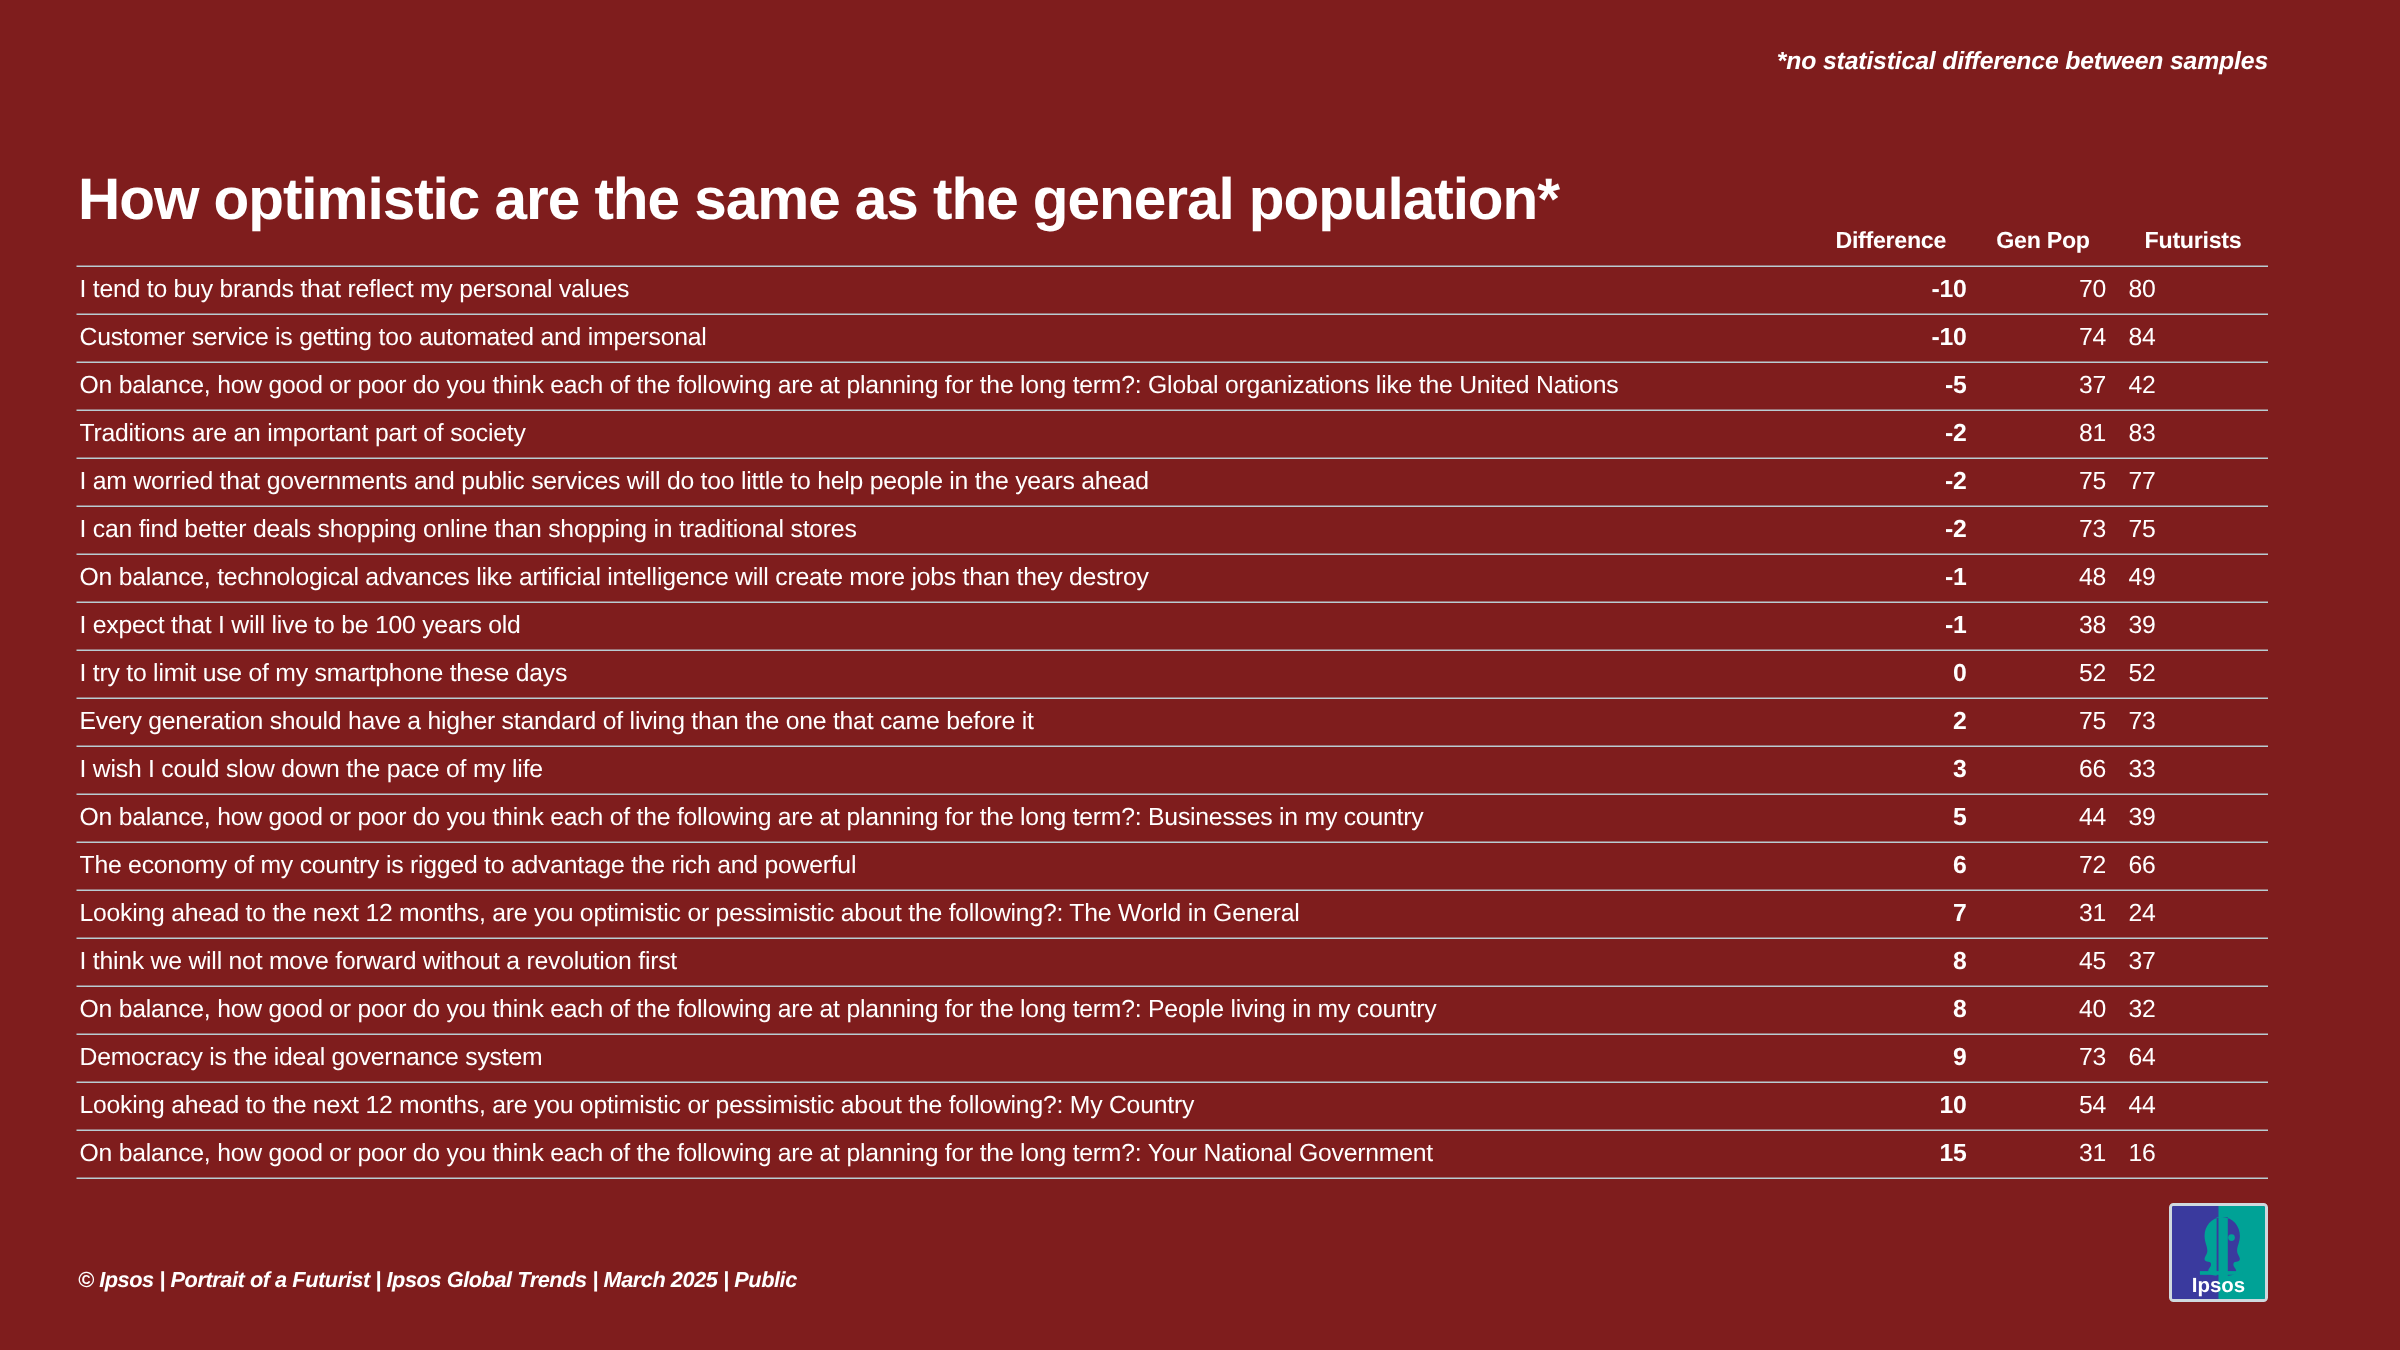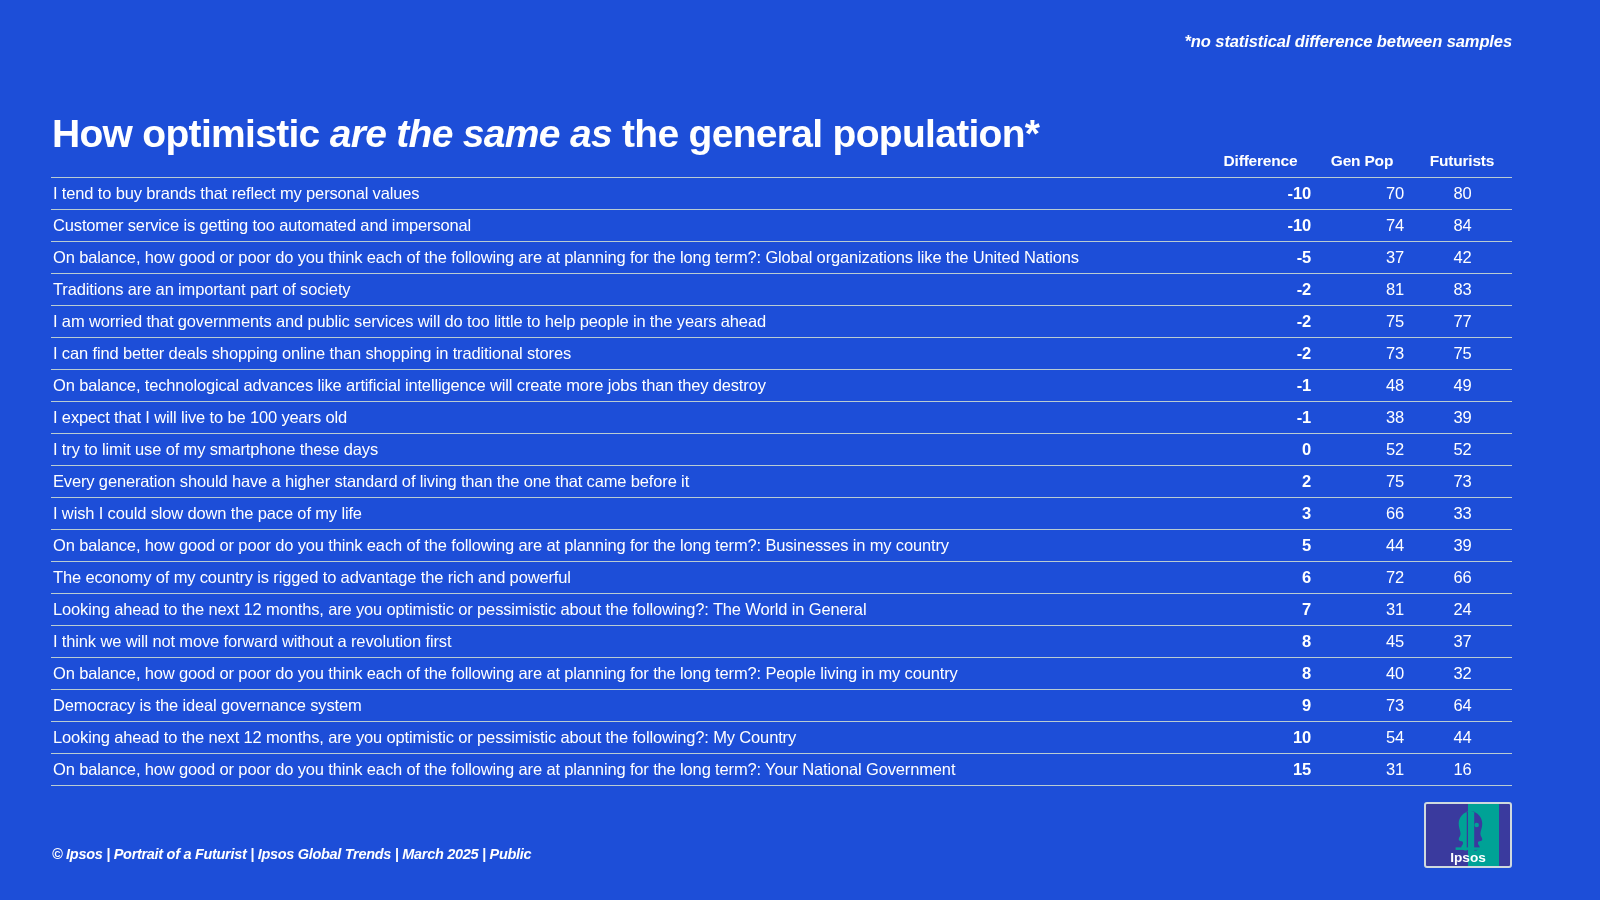--- a/index.html
+++ b/index.html
@@ -12,21 +12,21 @@
     background: #13414f;
     font-family: "Liberation Sans", sans-serif;
     color: #ffffff;
     overflow: hidden;
     position: relative;
   }
 
   .slide {
     position: absolute;
     inset: 0;
-    background: #1d4ed8;
+    background: #7f1d1d;
   }
 
   
   .note {
     position: absolute;
     top: 32px;
     right: 88px;
     font-size: 16.5px;
     font-style: italic;
     font-weight: 700;
@@ -41,21 +41,20 @@
     left: 52px;
     top: 86px;
     font-size: 39px;
     font-weight: 700;
     letter-spacing: -0.7px;
     color: #ffffff;
     white-space: nowrap;
     line-height: 1.15;
   }
   .title .em {
-    font-style: italic;
   }
 
   
   .table-wrap {
     position: absolute;
     left: 51px;
     top: 152px;
     width: 1461px;
   }
   table.data {
@@ -104,21 +103,21 @@
   td.t-diff {
     text-align: right;
     font-weight: 700;
     padding-right: 9px;
   }
   td.t-gen {
     text-align: right;
     padding-right: 14px;
   }
   td.t-fut {
-    text-align: center;
+    text-align: left;
     padding-right: 6px;
   }
 
   
   .footer {
     position: absolute;
     left: 52px;
     bottom: 38px;
     font-size: 14.5px;
     font-weight: 700;
@@ -126,21 +125,21 @@
     letter-spacing: -0.3px;
     white-space: nowrap;
     font-style: italic;
   }
 
   
   .logo {
     position: absolute;
     right: 88px;
     bottom: 32px;
-    width: 88px;
+    width: 66px;
     height: 66px;
     border: 2.5px solid #cfd9de;
     border-radius: 3px;
     box-sizing: border-box;
     overflow: hidden;
     background: #3a3a9e;
   }
   .logo svg { display: block; width: 100%; height: 100%; }
 </style>
 </head>

